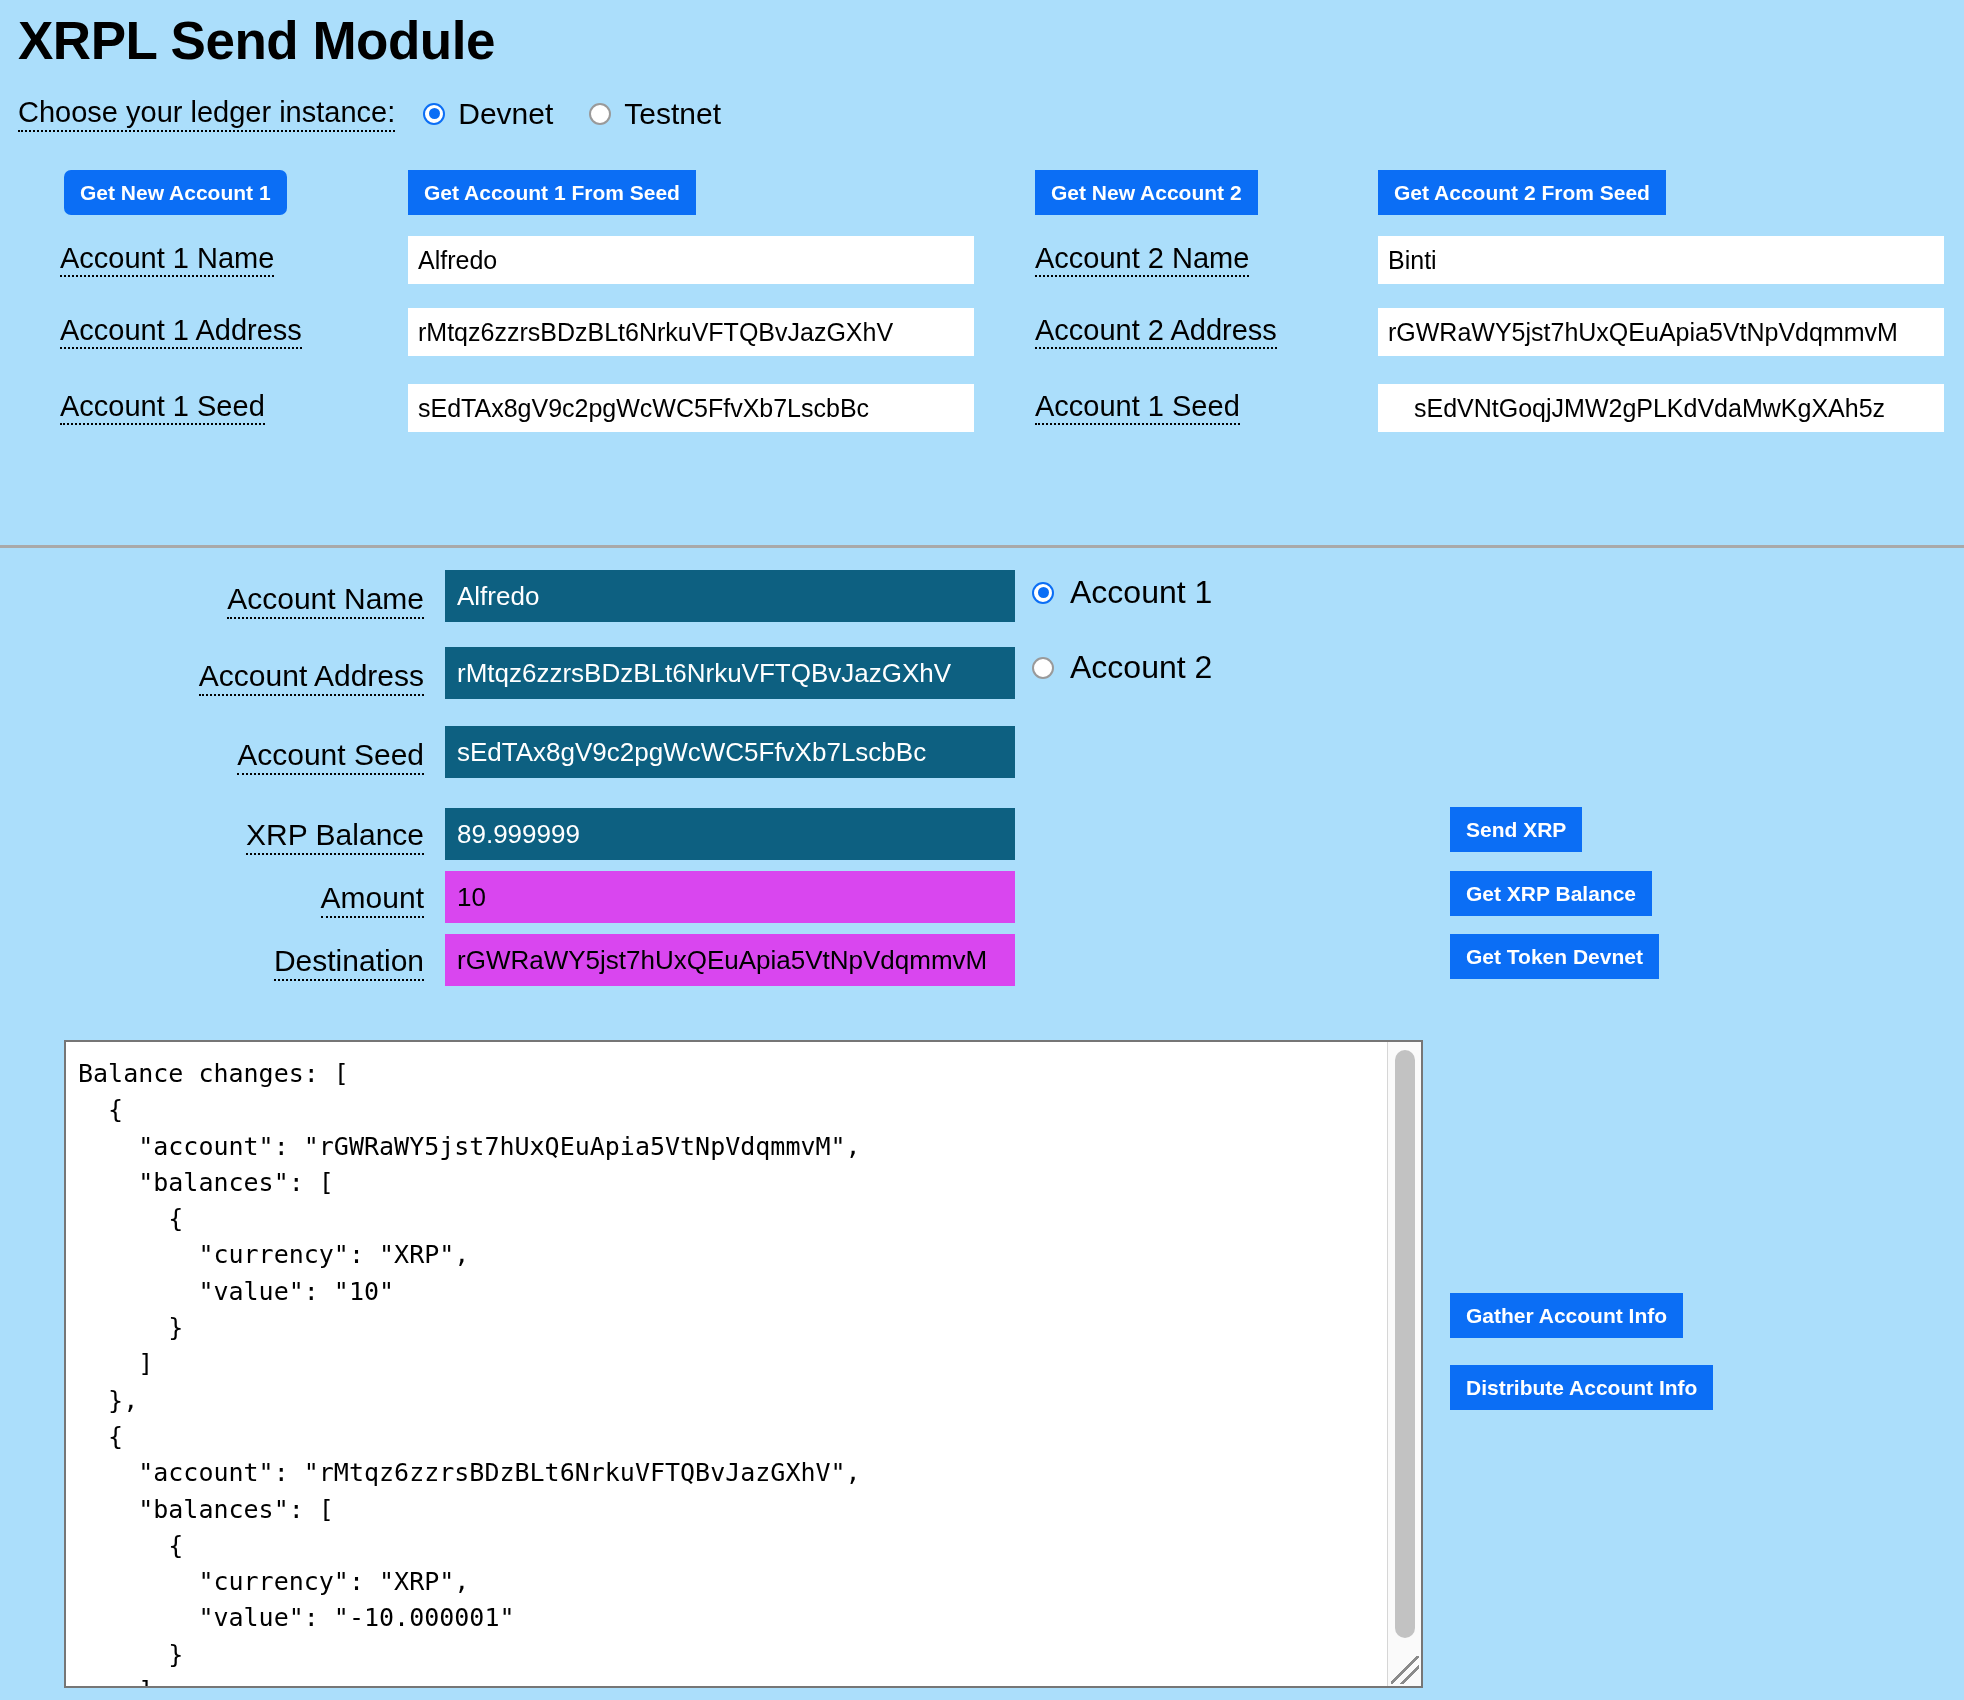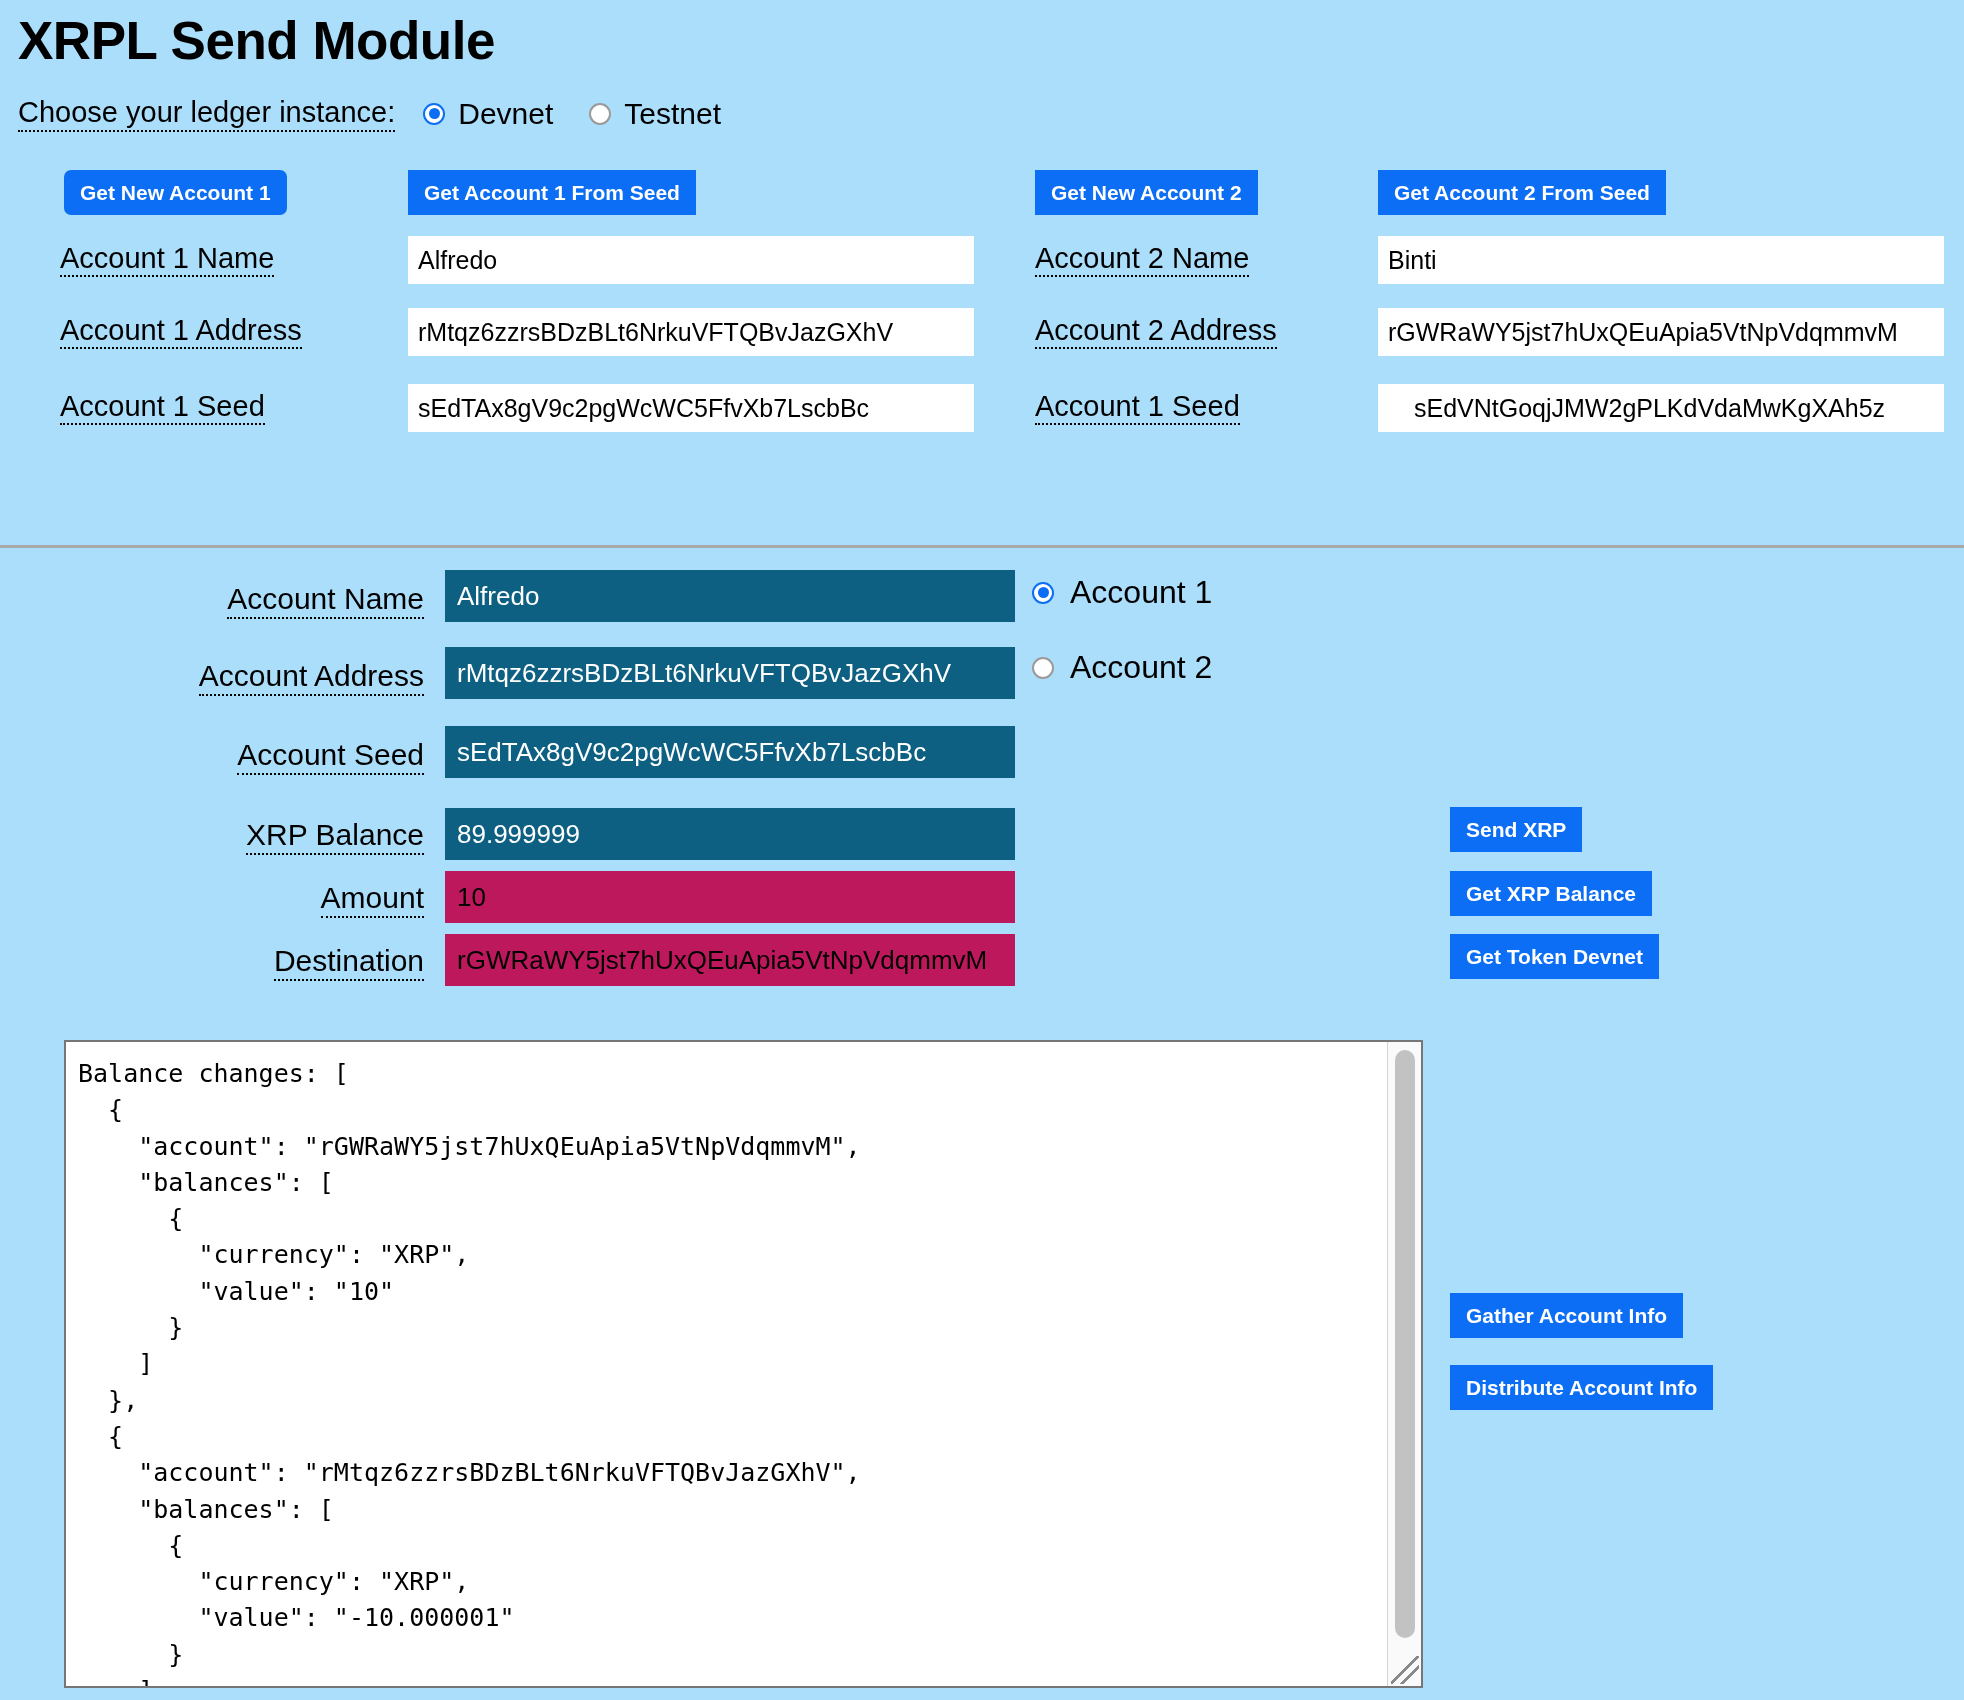--- a/index.html
+++ b/index.html
@@ -190,21 +190,21 @@
     font-family: "Liberation Sans", sans-serif;
     font-size: 26px;
     padding: 8px 12px;
     box-sizing: border-box;
   }
   .p-input.dark {
     background: #0D6081;
     color: #ffffff;
   }
   .p-input.light {
-    background: #be185d;
+    background: #d946ef;
     color: #000000;
   }
   .p-radio {
     position: absolute;
     left: 1032px;
     display: flex;
     align-items: center;
     top: 4px;
   }
   .p-radio .radio-label { font-size: 32px; margin-left: 16px; }

